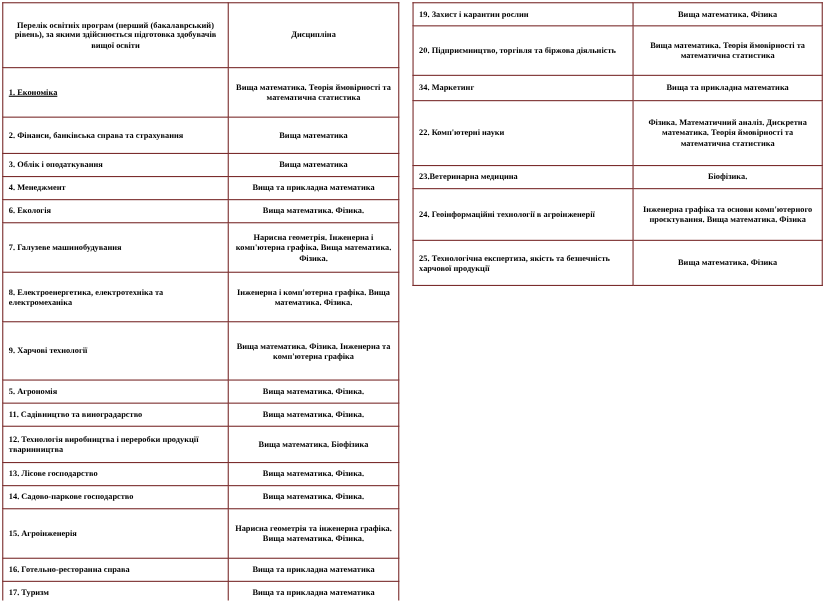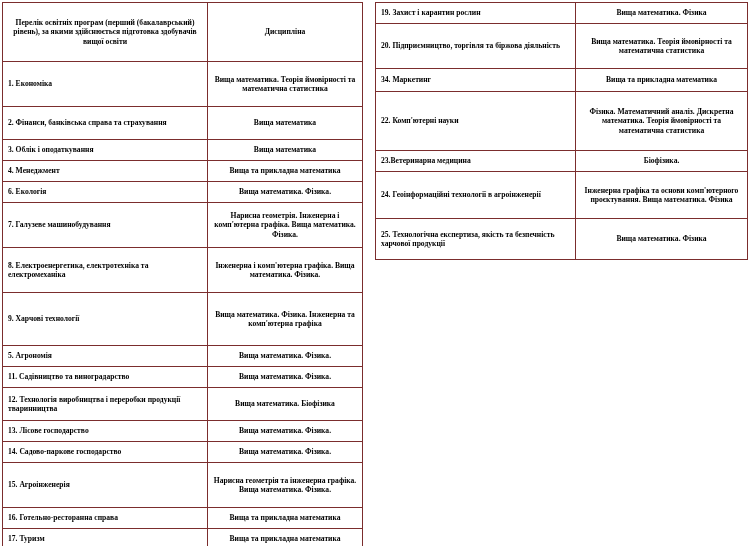--- a/index.html
+++ b/index.html
@@ -73,21 +73,21 @@
     <colgroup>
         <col class="col-a">
         <col class="col-b">
       </colgroup>
     <tbody>
       <tr class="hdr">
         <td class="c" style="height:52px;margin-top:28px;">Перелік освітніх програм (перший (бакалаврський) рівень), за якими здійснюється підготовка здобувачів вищої освіти</td>
         <td class="c">Дисципліна</td>
       </tr>
       <tr>
-        <td class="l" style="height:38px;">1. Економіка</td>
+        <td class="l" style="height:38px;text-decoration:underline;">1. Економіка</td>
         <td class="c">Вища математика. Теорія ймовірності та математична статистика</td>
       </tr>
       <tr>
         <td class="l" style="height:26px;">2. Фінанси, банківська справа та страхування</td>
         <td class="c">Вища математика</td>
       </tr>
       <tr>
         <td class="l" style="height:14px;">3. Облік і оподаткування</td>
         <td class="c">Вища математика</td>
       </tr>

